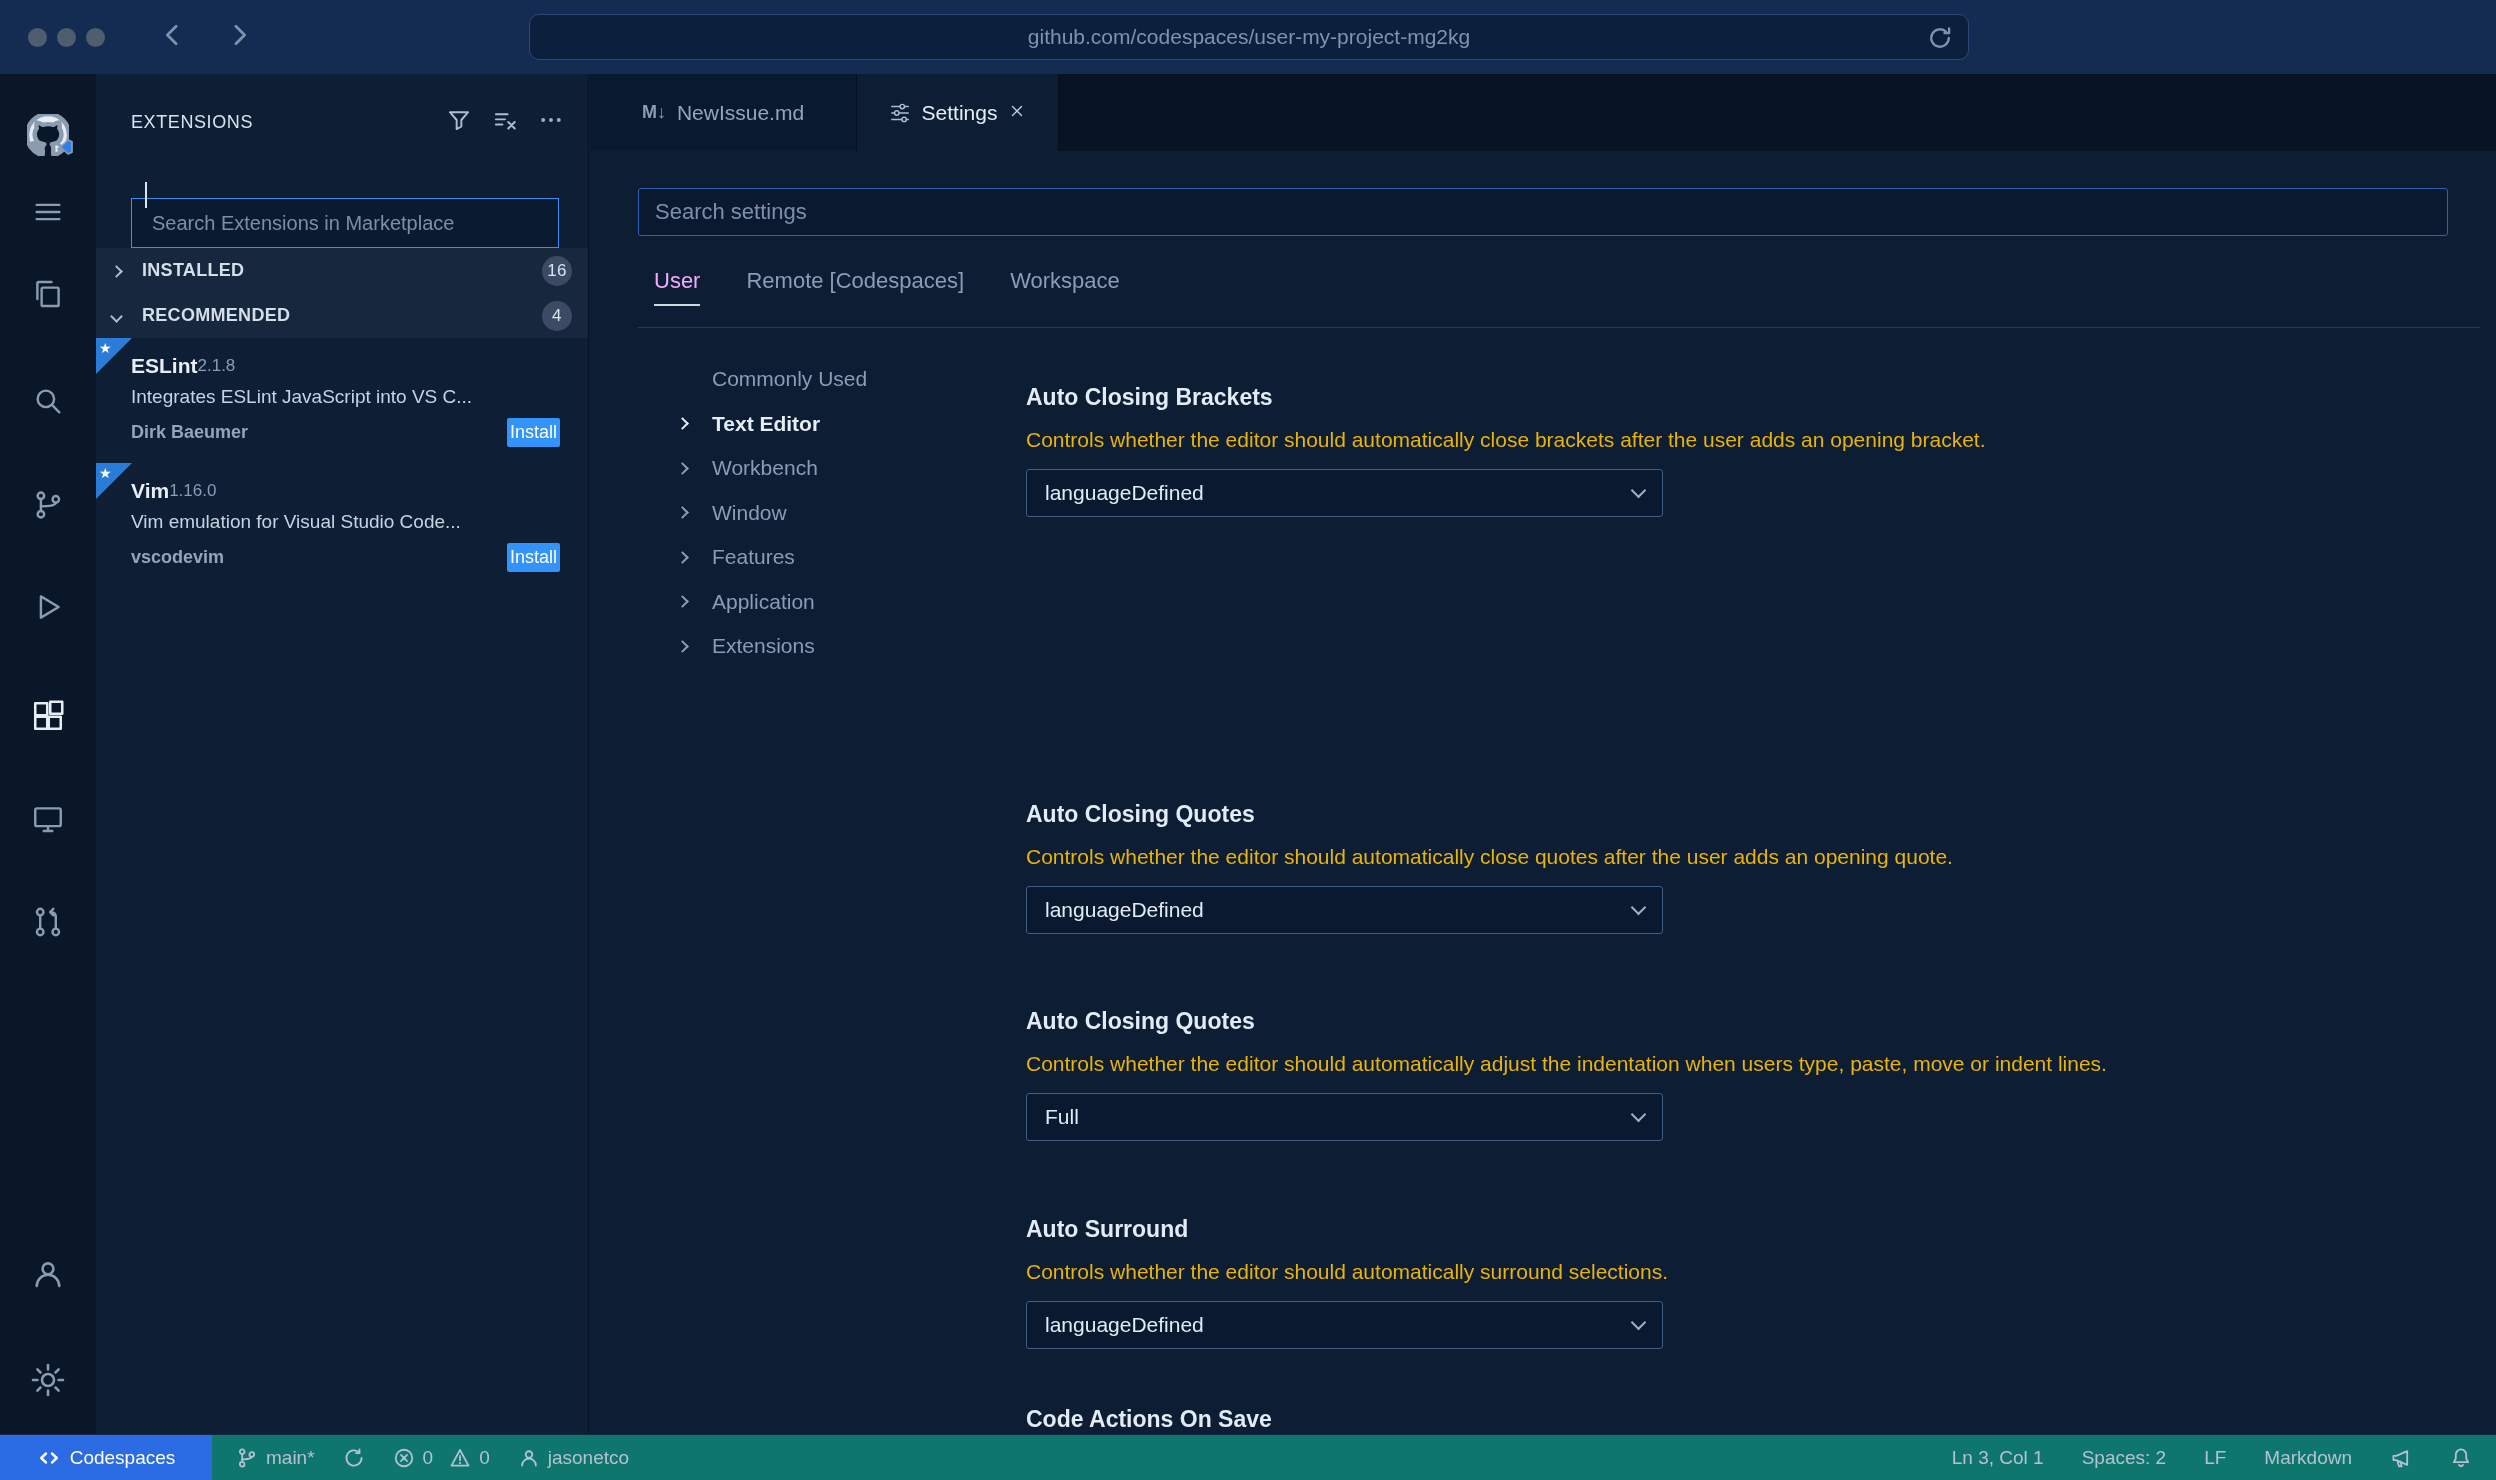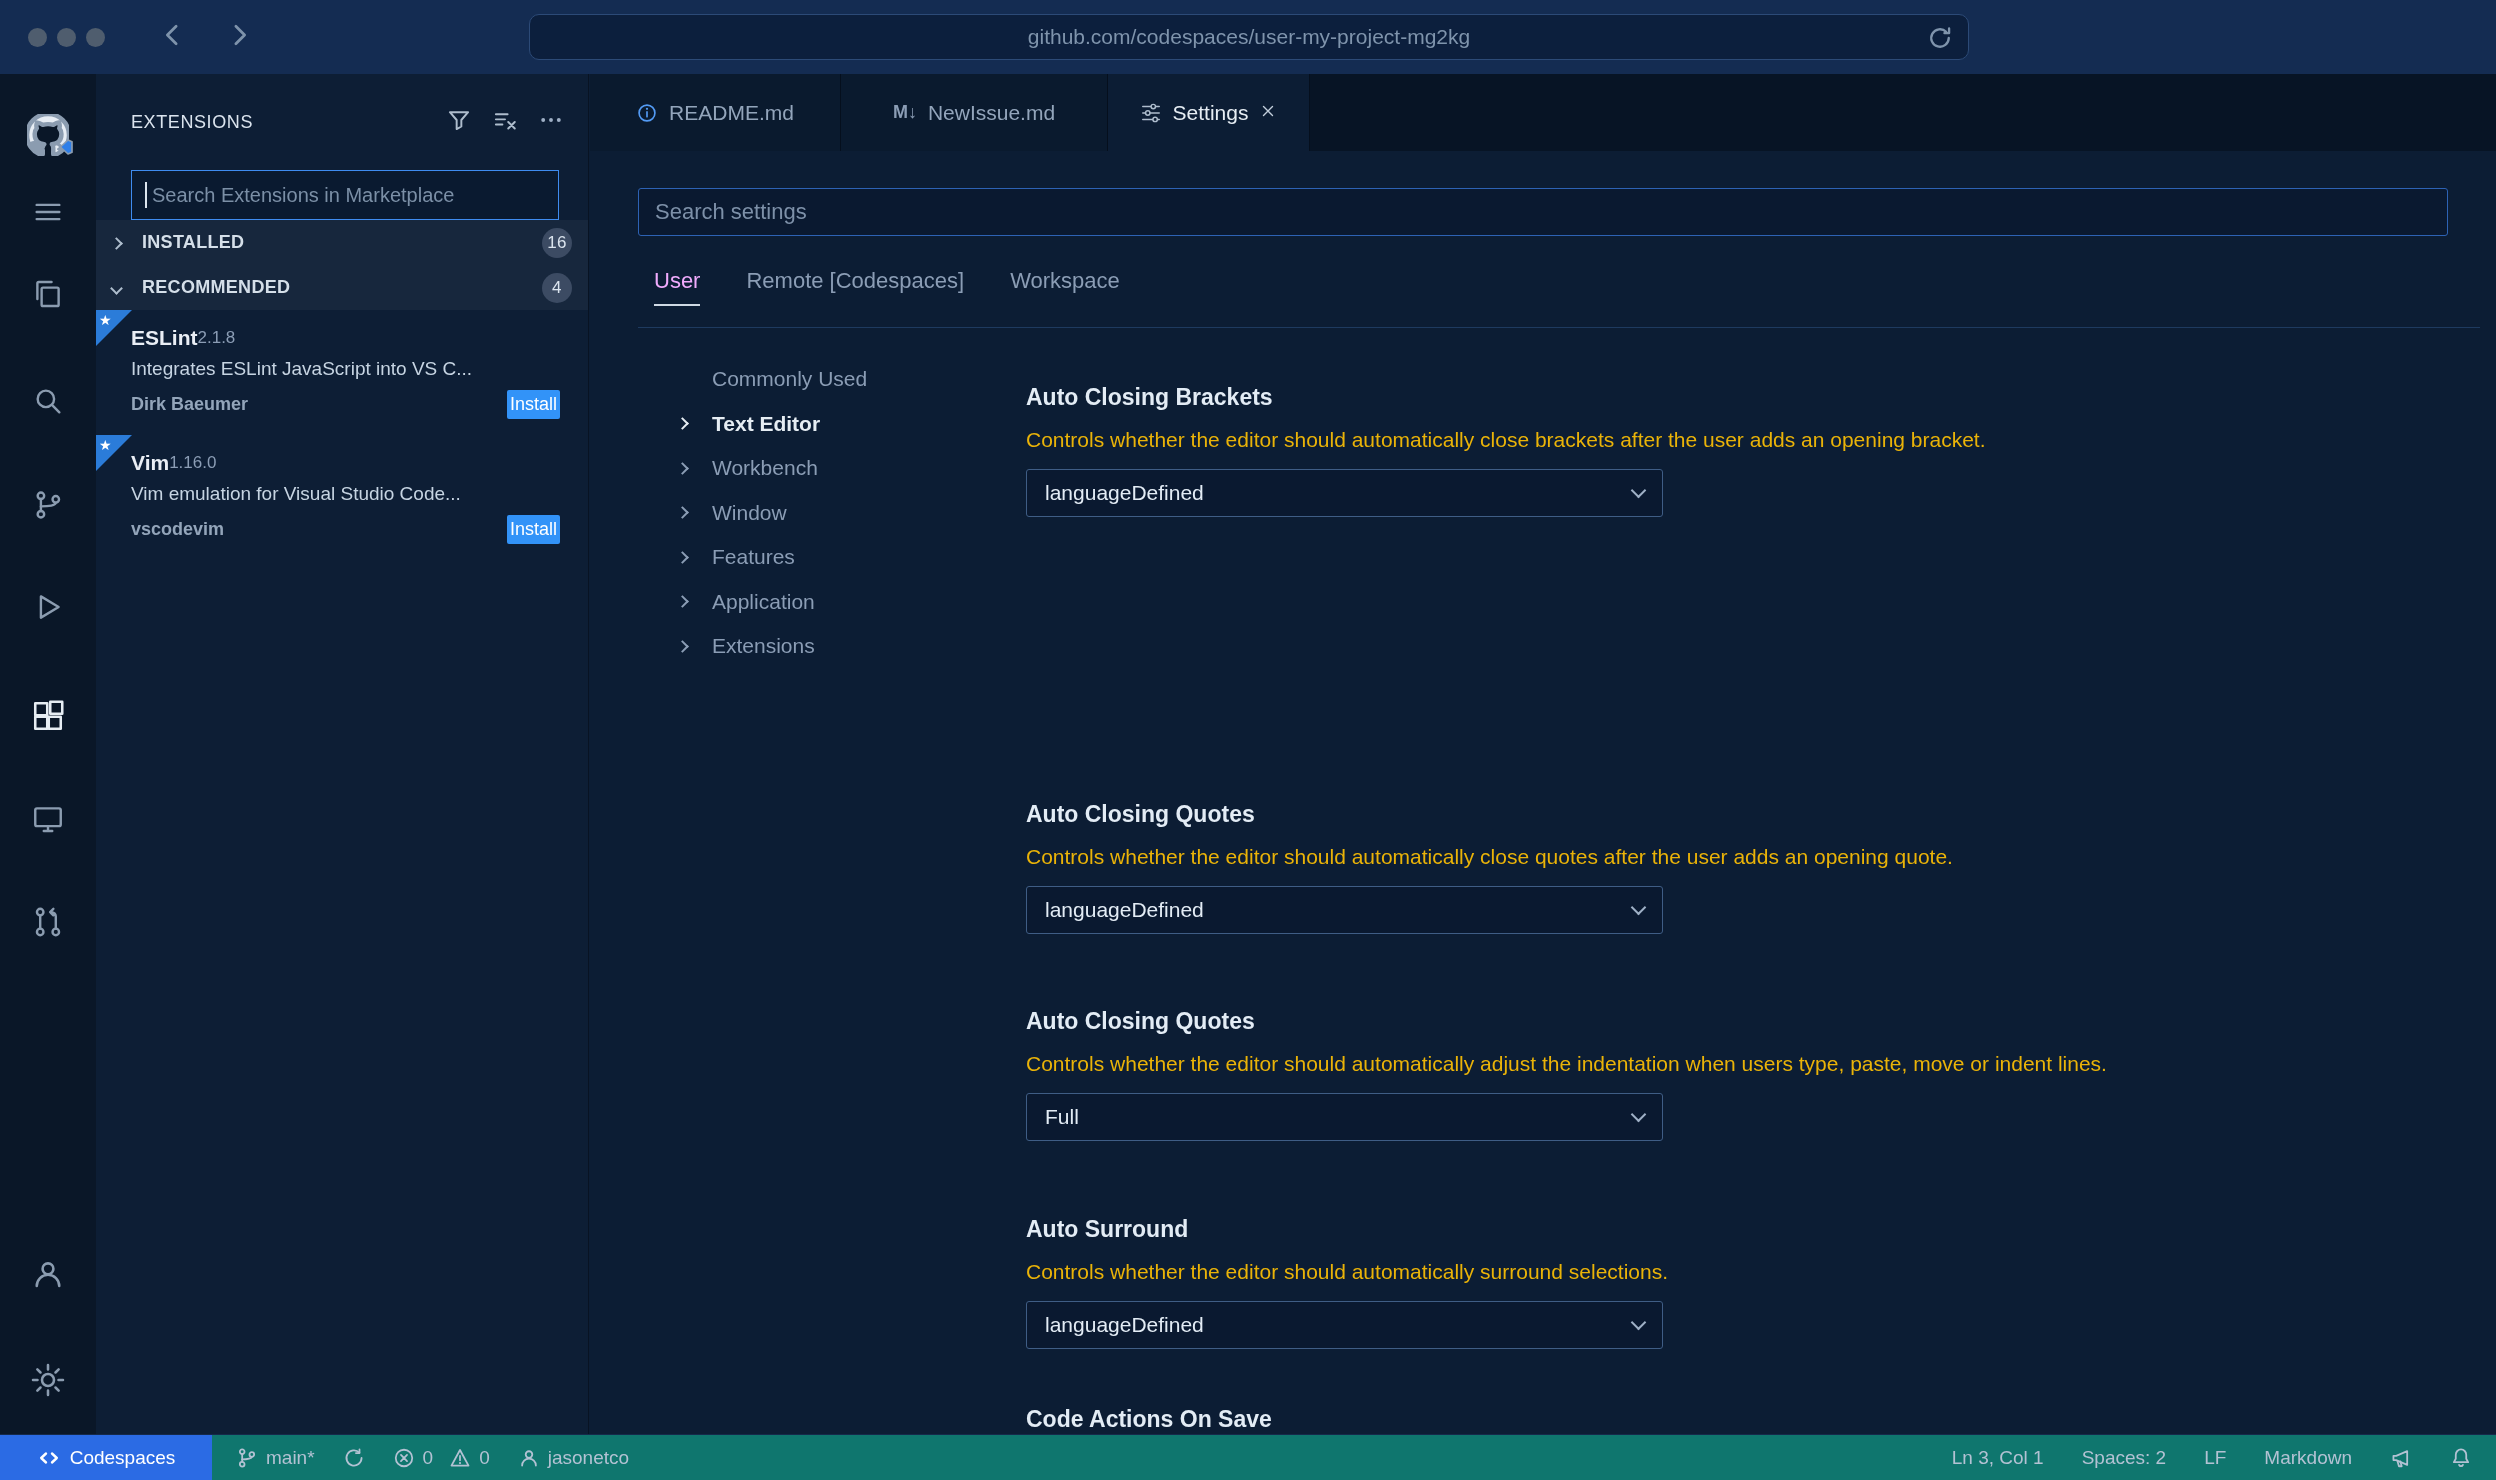--- a/index.html
+++ b/index.html
@@ -25,21 +25,21 @@
   .gh-logo { position:relative; width:42px; height:42px; }
   .gh-logo .vsbadge { position:absolute; right:-4px; bottom:-3px; }
 
   
   .sidebar { position:absolute; top:74px; left:96px; width:493px; bottom:46px; background:#0d1e35; border-right:1px solid #081323; }
   .side-header { height:96px; display:flex; align-items:center; padding:0 24px 0 35px; }
   .side-title { font-size:18px; letter-spacing:.6px; color:#dbe4ee; }
   .side-actions { margin-left:auto; display:flex; align-items:center; gap:20px; }
   .side-actions svg { stroke:#aebdcd; fill:none; stroke-width:1.5; stroke-linecap:round; stroke-linejoin:round; cursor:pointer; }
   .ext-search-wrap { position:relative; margin:0 29px 0 35px; }
-  .ext-search { width:100%; height:50px; background:#0a1a30; border:1.5px solid #3f8cf0; color:#dbe4ee; font-size:20px; font-family:"Liberation Sans",sans-serif; padding:0 14px 0 20px; outline:none; }
+  .ext-search { width:100%; height:50px; background:#0a1a30; border:1.5px solid #3f8cf0; color:#dbe4ee; font-size:20px; font-family:"Liberation Sans",sans-serif; padding:0 14px 0 20px; outline:none;margin-top:28px; }
   .ext-search::placeholder { color:#7b8fa6; }
   .caret { position:absolute; left:14px; top:12px; width:2px; height:26px; background:#dce5ee; }
   .section-row { margin-top:0; height:45px; display:flex; align-items:center; padding:0 16px 0 16px; background:rgba(255,255,255,0.045); font-weight:700; font-size:18px; color:#d5dfe9; letter-spacing:.3px; cursor:pointer; }
   .section-row:first-of-type { margin-top:20px; }
   .section-row .cbox { width:30px; color:#aebdcd; }
   .badge { margin-left:auto; width:30px; height:30px; border-radius:50%; background:#3c4b63; color:#dbe4ee; font-size:17px; font-weight:400; display:flex; align-items:center; justify-content:center; }
   .ext-item { position:relative; padding:16px 28px 16px 35px; cursor:pointer; }
   .ribbon { position:absolute; left:0; top:0; width:0; height:0; border-top:36px solid #2b7cd9; border-right:36px solid transparent; }
   .ribbon .star { position:absolute; left:3px; top:-34px; font-size:14px; color:#fff; }
   .ext-head { display:flex; align-items:center; }
@@ -258,28 +258,20 @@
     <div class="ext-desc">Vim emulation for Visual Studio Code...</div>
     <div class="ext-foot">
       <span class="ext-pub">vscodevim</span>
       <button class="install-btn">Install</button>
     </div>
   </div>
 </aside>
 
 <main class="editorwrap">
   <div class="tabbar">
-    <div class="tab" style="width:251px;">
-      <svg width="22" height="22" viewBox="0 0 20 20" style="stroke:#539bf5;fill:none;stroke-width:1.5;stroke-linecap:round;">
-          <circle cx="10" cy="10" r="7.2"></circle>
-          <path d="M10 9v4.5"></path>
-          <circle cx="10" cy="6.2" r="1" fill="#539bf5" stroke="none"></circle>
-        </svg>
-      <span>README.md</span>
-    </div>
     <div class="tab" style="width:267px;">
       <span class="mdglyph">M↓</span>
       <span>NewIssue.md</span>
     </div>
     <div class="tab active" style="width:202px;">
       <svg width="22" height="22" viewBox="0 0 24 24" style="stroke:#aebdcd;fill:none;stroke-width:1.6;stroke-linecap:round;">
           <path d="M3 5h18M3 12h18M3 19h18"></path>
           <circle cx="14.5" cy="5" r="2.4" fill="#0c1d34"></circle>
           <circle cx="8.5" cy="12" r="2.4" fill="#0c1d34"></circle>
           <circle cx="16.5" cy="19" r="2.4" fill="#0c1d34"></circle>

